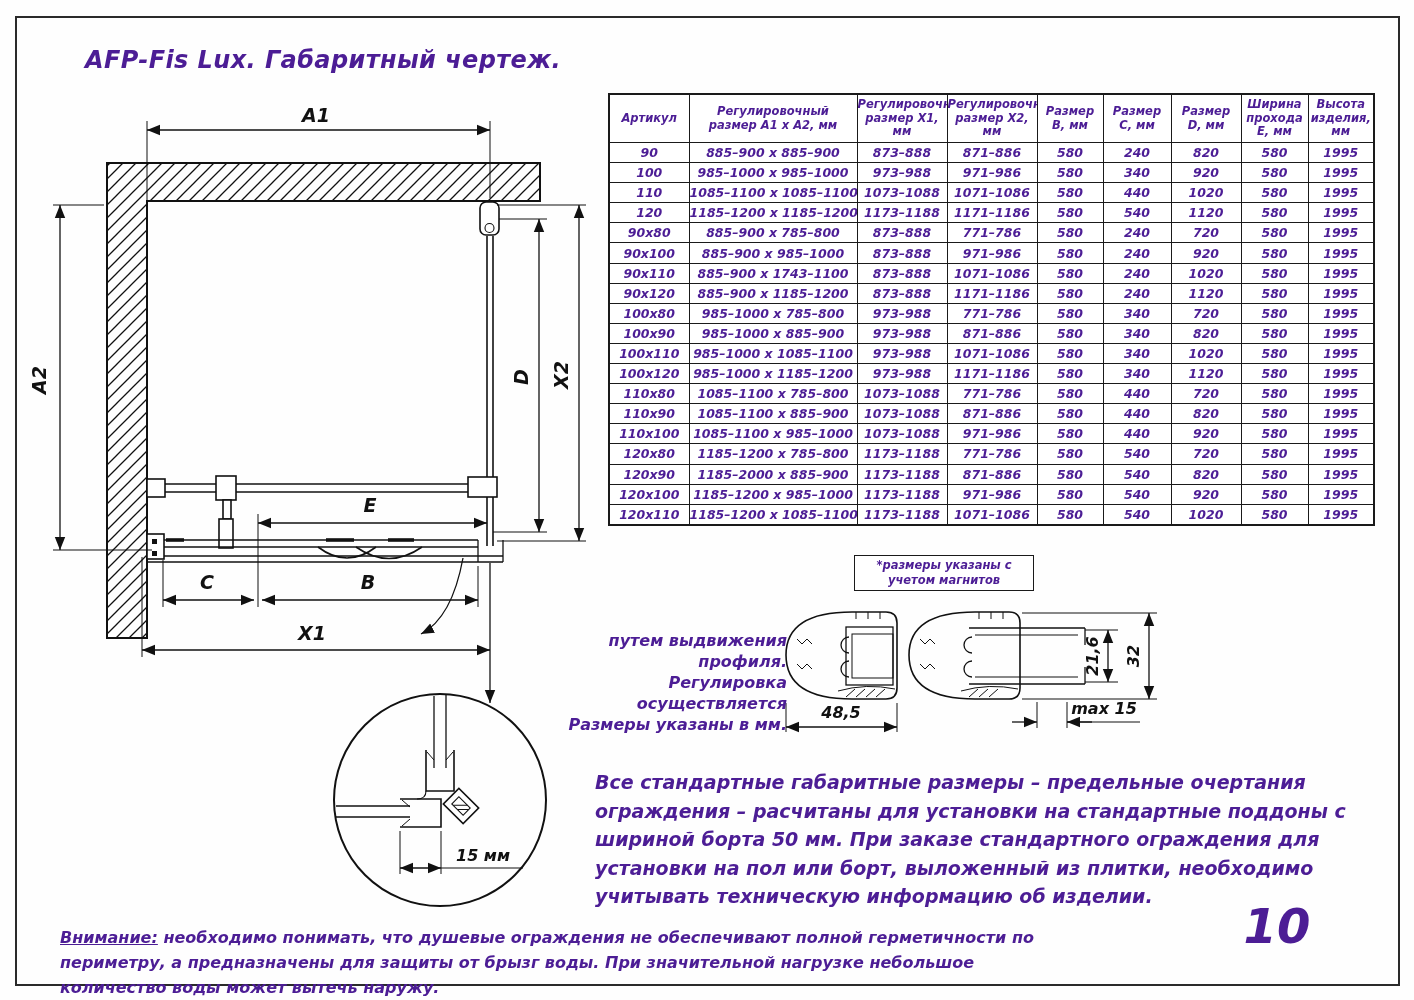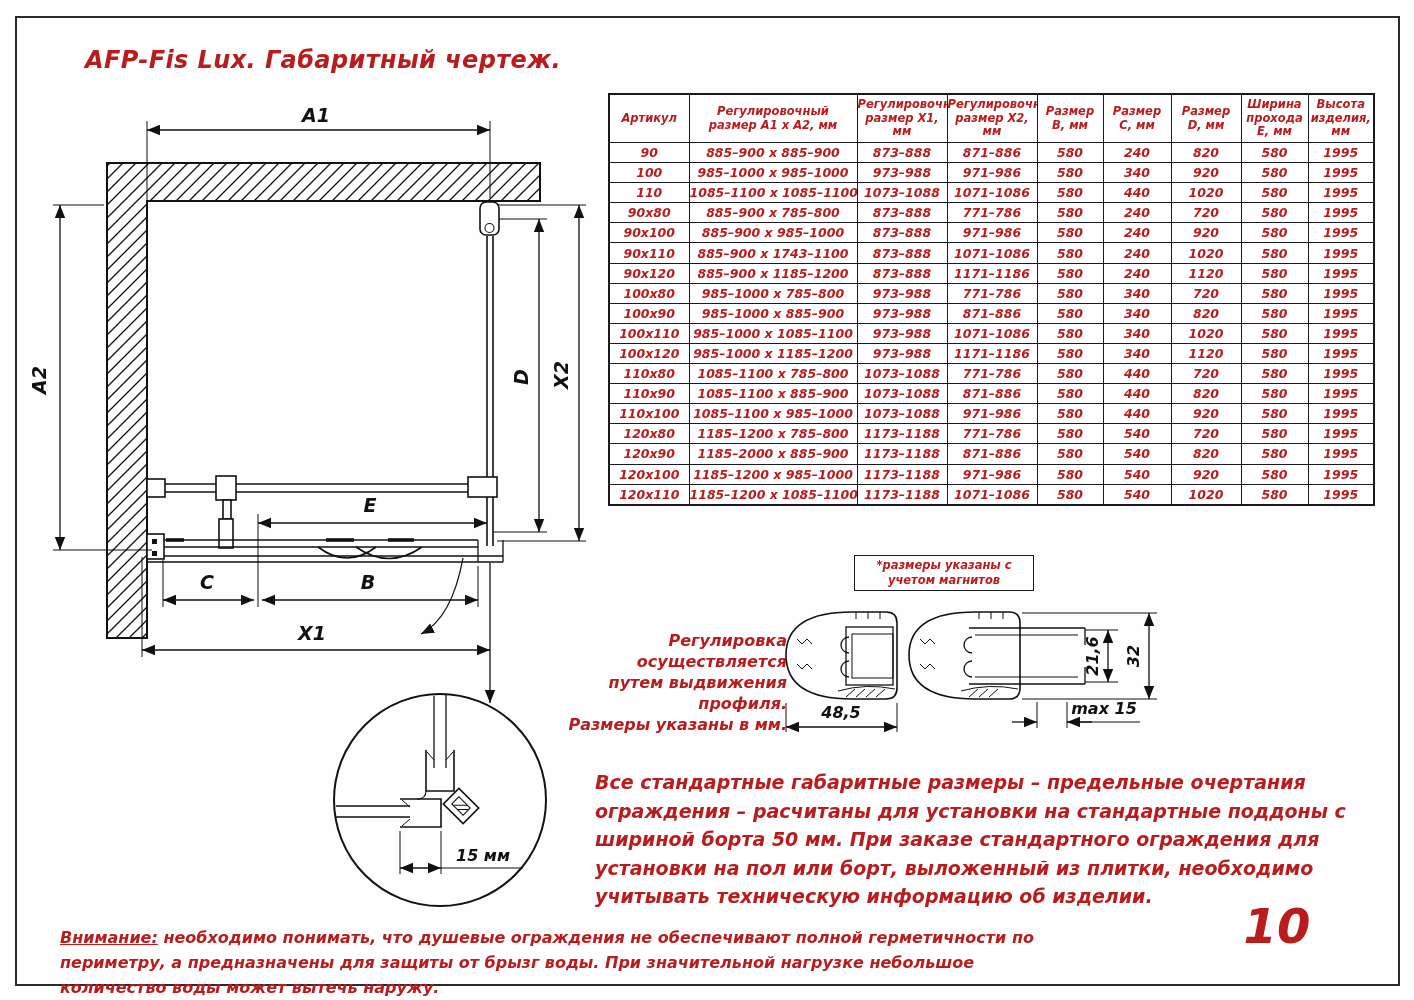--- a/index.html
+++ b/index.html
@@ -1,17 +1,17 @@
 <!DOCTYPE html>
 <html><head>
 <meta charset="utf-8">
 <style>
   html,body{margin:0;padding:0;background:#e8e8e8;}
   .page{position:relative;width:1414px;height:1000px;background:#fefefe;overflow:hidden;
-        font-family:"DejaVu Sans",sans-serif;color:#b91c1c;}
+        font-family:"DejaVu Sans",sans-serif;color:#4c1d95;}
   .frame{position:absolute;left:15px;top:16px;width:1381px;height:966px;border:2px solid #2a2a2a;}
   .title{position:absolute;left:85px;top:46px;font-size:24px;font-weight:bold;font-style:italic;letter-spacing:.4px;}
   svg{position:absolute;left:0;top:0;}
   .s20{stroke:#111;stroke-width:2;fill:none}
   .s16{stroke:#111;stroke-width:1.6;fill:none}
   .s13{stroke:#111;stroke-width:1.3;fill:none}
   .s11{stroke:#111;stroke-width:1.1;fill:none}
   .s10{stroke:#111;stroke-width:1;fill:none}
   .thick{stroke:#111;stroke-width:3.6;fill:none}
   .wfill{fill:#fff;stroke:#111;stroke-width:1.6}
@@ -255,20 +255,31 @@
             <td>1085–1100 x 1085–1100</td>
             <td>1073–1088</td>
             <td>1071–1086</td>
             <td>580</td>
             <td>440</td>
             <td>1020</td>
             <td>580</td>
             <td>1995</td>
           </tr>
           <tr>
+            <td>120</td>
+            <td>1185–1200 x 1185–1200</td>
+            <td>1173–1188</td>
+            <td>1171–1186</td>
+            <td>580</td>
+            <td>540</td>
+            <td>1120</td>
+            <td>580</td>
+            <td>1995</td>
+          </tr>
+          <tr>
             <td>90x80</td>
             <td>885–900 x 785–800</td>
             <td>873–888</td>
             <td>771–786</td>
             <td>580</td>
             <td>240</td>
             <td>720</td>
             <td>580</td>
             <td>1995</td>
           </tr>
@@ -425,22 +436,22 @@
             <td>1020</td>
             <td>580</td>
             <td>1995</td>
           </tr>
         </tbody>
       </table>
   </div>
   <div class="footnote">*размеры указаны с учетом магнитов</div>
 
   <div class="note">
+    <div>путем выдвижения профиля.</div>
     <div>Регулировка осуществляется</div>
-    <div>путем выдвижения профиля.</div>
     <div>Размеры указаны в мм.</div>
   </div>
 
   <div class="para">Все стандартные габаритные размеры – предельные очертания ограждения – расчитаны для установки на стандартные поддоны с шириной борта 50 мм. При заказе стандартного ограждения для установки на пол или борт, выложенный из плитки, необходимо учитывать техническую информацию об изделии.</div>
 
   <div class="warn">
     <span class="wlabel">Внимание:</span><span> необходимо понимать, что душевые ограждения не обеспечивают полной герметичности по периметру, а предназначены для защиты от брызг воды. При значительной нагрузке небольшое количество воды может вытечь наружу.</span>
   </div>
 
   <div class="pageno">10</div>

